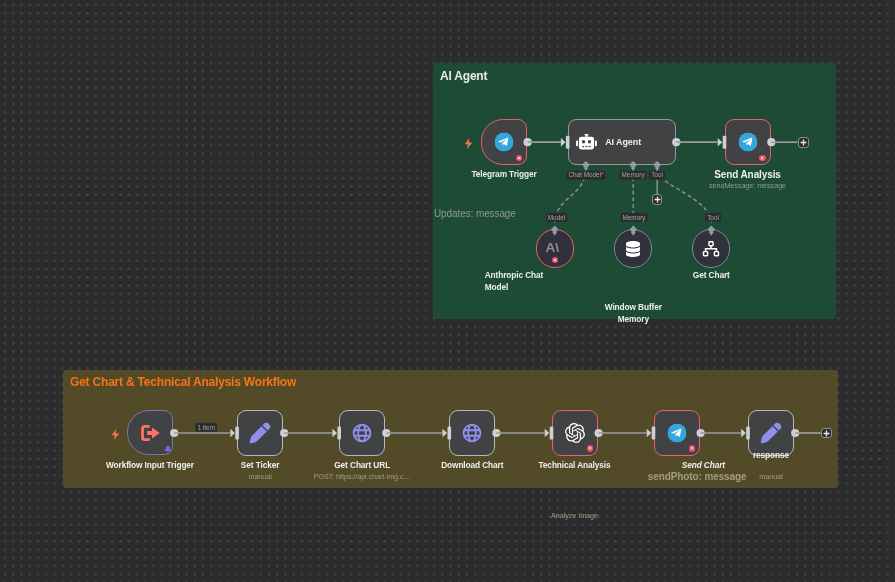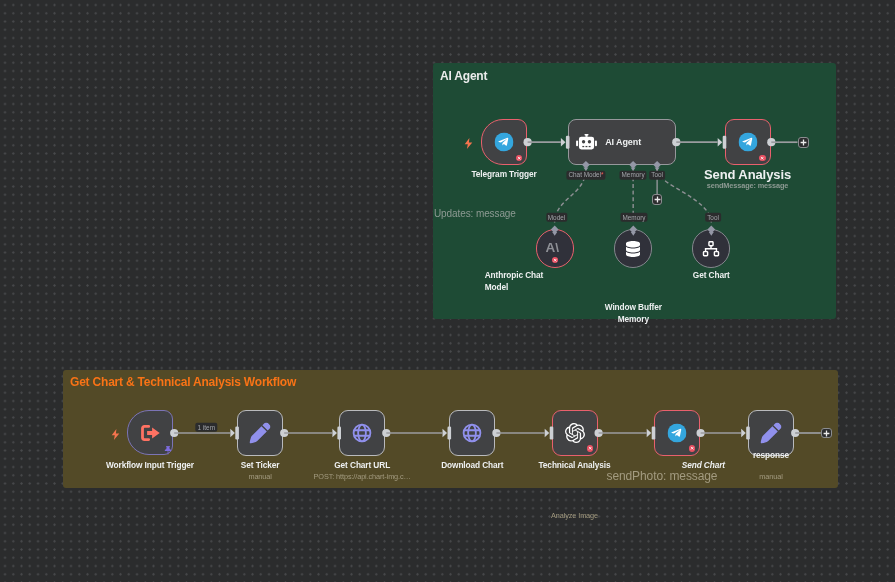--- a/index.html
+++ b/index.html
@@ -47,22 +47,22 @@
     <svg width="19" height="19" viewBox="0 0 24 24" style="position:absolute;left:50%;top:50%;transform:translate(-50%,-50%);">
       <circle cx="12" cy="12" r="12" fill="#34a6de"></circle>
       <path fill="#fff" d="M17.5 7.2 L15.7 16.2 c-.13.6-.49.75-1 .47 l-2.85-2.1 -1.37 1.32 c-.15.15-.28.28-.57.28 l.2-2.88 5.25-4.74 c.23-.2-.05-.31-.35-.11 L8.1 12.75 l-2.8-.88 c-.6-.19-.62-.6.13-.9 l10.94-4.2 c.5-.19.96.11.8.72z"></path>
     </svg>
   </div>
 <div style="position:absolute;left:759.3px;top:154.8px;width:6.4px;height:6.4px;border-radius:50%;background:#ea5163;box-shadow:0 0 0 1.3px #414244;z-index:35;">
     <svg width="6.4" height="6.4" viewBox="0 0 7 7" style="position:absolute;left:0;top:0;">
       <path d="M2.1 2.1 L4.9 4.9 M4.9 2.1 L2.1 4.9" stroke="#fff" stroke-width="0.9"></path>
     </svg>
   </div>
-<div style="position:absolute;left:677.5px;top:169.2px;width:140px;text-align:center;font-size:13px;font-weight:700;color:#eef0f1;line-height:11.4px;letter-spacing:-0.1px;z-index:25;">Send Analysis</div>
-<div style="position:absolute;left:677.5px;top:180.4px;width:140px;text-align:center;font-size:7.3px;font-weight:700;color:#8d9a93;line-height:11.4px;letter-spacing:-0.1px;z-index:25;">sendMessage: message</div>
+<div style="position:absolute;left:677.5px;top:169.2px;width:140px;text-align:center;font-size:10px;font-weight:700;color:#eef0f1;line-height:11.4px;letter-spacing:-0.1px;z-index:25;">Send Analysis</div>
+<div style="position:absolute;left:677.5px;top:180.4px;width:140px;text-align:center;font-size:7.3px;font-weight:400;color:#8d9a93;line-height:11.4px;letter-spacing:-0.1px;z-index:25;">sendMessage: message</div>
 <div style="position:absolute;left:797.9px;top:136.8px;width:10.8px;height:10.8px;background:#2c2d2e;border:1.2px solid #8b8d90;border-radius:3px;box-sizing:border-box;z-index:20;">
     <svg width="9" height="9" style="position:absolute;left:0;top:0;" viewBox="0 0 9 9">
       <path d="M4.5 1.6 V7.4 M1.6 4.5 H7.4" stroke="#ececec" stroke-width="1.3"></path>
     </svg>
   </div>
 <div style="position:absolute;left:586px;top:174.8px;transform:translate(-50%,-50%);background:#2b2c2d;color:#a2a5aa;font-size:6.4px;font-weight:400;line-height:7.2px;padding:0.5px 2px 1px;border-radius:2px;white-space:nowrap;z-index:40;">Chat Model<span style="color:#ff5f57">*</span></div>
 <div style="position:absolute;left:633.1px;top:174.8px;transform:translate(-50%,-50%);background:#2b2c2d;color:#a2a5aa;font-size:6.4px;font-weight:400;line-height:7.2px;padding:0.5px 2px 1px;border-radius:2px;white-space:nowrap;z-index:40;">Memory</div>
 <div style="position:absolute;left:657.1px;top:174.8px;transform:translate(-50%,-50%);background:#2b2c2d;color:#a2a5aa;font-size:6.4px;font-weight:400;line-height:7.2px;padding:0.5px 2px 1px;border-radius:2px;white-space:nowrap;z-index:40;">Tool</div>
 <div style="position:absolute;left:651.7px;top:193.8px;width:10.8px;height:10.8px;background:#2c2d2e;border:1.2px solid #8b8d90;border-radius:3px;box-sizing:border-box;z-index:20;">
     <svg width="9" height="9" style="position:absolute;left:0;top:0;" viewBox="0 0 9 9">
@@ -149,21 +149,21 @@
       <path d="M2.1 2.1 L4.9 4.9 M4.9 2.1 L2.1 4.9" stroke="#fff" stroke-width="0.9"></path>
     </svg>
   </div>
 <div style="position:absolute;left:653.5px;top:410.2px;width:46px;height:46px;background:#414244;border:1.6px solid #e8606d;border-radius:9px;box-sizing:border-box;z-index:20;">
     <svg width="19" height="19" viewBox="0 0 24 24" style="position:absolute;left:50%;top:50%;transform:translate(-50%,-50%);">
       <circle cx="12" cy="12" r="12" fill="#34a6de"></circle>
       <path fill="#fff" d="M17.5 7.2 L15.7 16.2 c-.13.6-.49.75-1 .47 l-2.85-2.1 -1.37 1.32 c-.15.15-.28.28-.57.28 l.2-2.88 5.25-4.74 c.23-.2-.05-.31-.35-.11 L8.1 12.75 l-2.8-.88 c-.6-.19-.62-.6.13-.9 l10.94-4.2 c.5-.19.96.11.8.72z"></path>
     </svg>
   </div>
 <div style="position:absolute;left:585px;top:459.8px;width:140px;text-align:right;font-size:8.3px;font-weight:700;color:#eef0f1;line-height:11.4px;letter-spacing:-0.1px;z-index:25;font-style:italic;">Send Chart</div>
-<div style="position:absolute;left:606.5px;top:471.2px;width:140px;text-align:left;font-size:12px;font-weight:400;color:#a39b80;line-height:11.4px;letter-spacing:-0.1px;z-index:25;">sendPhoto: message</div>
+<div style="position:absolute;left:606.5px;top:471.2px;width:140px;text-align:right;font-size:10px;font-weight:700;color:#a39b80;line-height:11.4px;letter-spacing:-0.1px;z-index:25;">sendPhoto: message</div>
 <div style="position:absolute;left:689.0px;top:445.3px;width:6.4px;height:6.4px;border-radius:50%;background:#ea5163;box-shadow:0 0 0 1.3px #414244;z-index:35;">
     <svg width="6.4" height="6.4" viewBox="0 0 7 7" style="position:absolute;left:0;top:0;">
       <path d="M2.1 2.1 L4.9 4.9 M4.9 2.1 L2.1 4.9" stroke="#fff" stroke-width="0.9"></path>
     </svg>
   </div>
 <div style="position:absolute;left:748.0px;top:410.2px;width:46px;height:46px;background:#414244;border:1.6px solid #b9babd;border-radius:9px;box-sizing:border-box;z-index:20;">
     <svg width="21" height="21" viewBox="0 0 512 512" style="position:absolute;left:50%;top:50%;transform:translate(-50%,-50%);">
       <path fill="#9090ec" d="M362.7 19.3l-48.4 48.4 130 130 48.4-48.4c25-25 25-65.5 0-90.5l-39.4-39.4c-25-25-65.5-25-90.5 0zM291.7 90.3L58.6 323.4c-10.4 10.4-18 23.3-22.2 37.4L1.1 481.2c-2.5 8.5-.2 17.6 6 23.8s15.3 8.5 23.7 6l120.3-35.4c14.1-4.2 27-11.8 37.4-22.2L421.7 220.3 291.7 90.3z"></path>
     </svg>
   </div>

